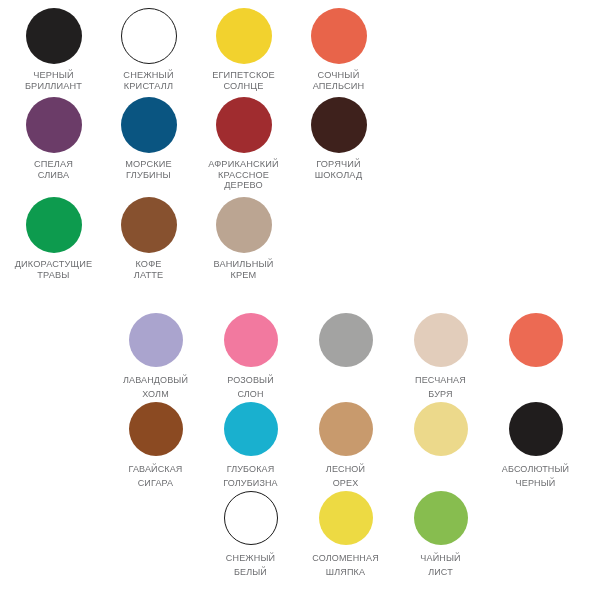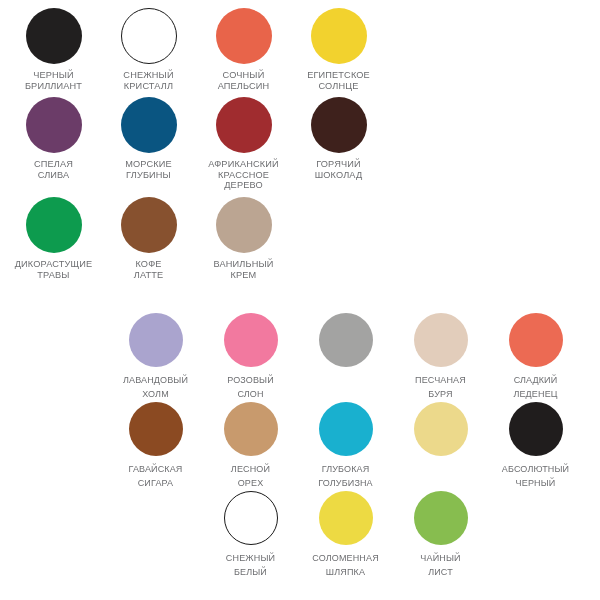--- a/index.html
+++ b/index.html
@@ -115,28 +115,28 @@
           <span class="swatch-dot" style="background: rgb(33, 31, 31);"></span>
           <div class="swatch-label">ЧЕРНЫЙ
 БРИЛЛИАНТ</div>
         </div>
         <div class="swatch-cell">
           <span class="swatch-dot outlined" style="background: rgb(255, 255, 255);"></span>
           <div class="swatch-label">СНЕЖНЫЙ
 КРИСТАЛЛ</div>
         </div>
         <div class="swatch-cell">
+          <span class="swatch-dot" style="background: rgb(242, 210, 46);"></span>
+          <div class="swatch-label">ЕГИПЕТСКОЕ
+СОЛНЦЕ</div>
+        </div>
+        <div class="swatch-cell">
           <span class="swatch-dot" style="background: rgb(232, 100, 74);"></span>
           <div class="swatch-label">СОЧНЫЙ
 АПЕЛЬСИН</div>
-        </div>
-        <div class="swatch-cell">
-          <span class="swatch-dot" style="background: rgb(242, 210, 46);"></span>
-          <div class="swatch-label">ЕГИПЕТСКОЕ
-СОЛНЦЕ</div>
         </div>
       </div>
       <div class="swatch-row">
         <div class="swatch-cell">
           <span class="swatch-dot" style="background: rgb(107, 60, 104);"></span>
           <div class="swatch-label">СПЕЛАЯ
 СЛИВА</div>
         </div>
         <div class="swatch-cell">
           <span class="swatch-dot" style="background: rgb(10, 85, 129);"></span>
@@ -189,41 +189,39 @@
         <div class="swatch-cell">
           <span class="swatch-dot" style="background: rgb(163, 163, 162);"></span>
         </div>
         <div class="swatch-cell">
           <span class="swatch-dot" style="background: rgb(226, 205, 187);"></span>
           <div class="swatch-label">ПЕСЧАНАЯ
 БУРЯ</div>
         </div>
         <div class="swatch-cell">
           <span class="swatch-dot" style="background: rgb(236, 106, 83);"></span>
-          <div class="swatch-label">СЛАДКИЙ
-ЛЕДЕНЕЦ</div>
         </div>
       </div>
       <div class="swatch-row">
         <div class="swatch-cell">
           <span class="swatch-dot" style="background: rgb(139, 74, 34);"></span>
           <div class="swatch-label">ГАВАЙСКАЯ
 СИГАРА</div>
         </div>
         <div class="swatch-cell">
+          <span class="swatch-dot" style="background: rgb(25, 176, 207);"></span>
+          <div class="swatch-label">ГЛУБОКАЯ
+ГОЛУБИЗНА</div>
+        </div>
+        <div class="swatch-cell">
           <span class="swatch-dot" style="background: rgb(200, 154, 109);"></span>
           <div class="swatch-label">ЛЕСНОЙ
 ОРЕХ</div>
         </div>
         <div class="swatch-cell">
-          <span class="swatch-dot" style="background: rgb(25, 176, 207);"></span>
-          <div class="swatch-label">ГЛУБОКАЯ
-ГОЛУБИЗНА</div>
-        </div>
-        <div class="swatch-cell">
           <span class="swatch-dot" style="background: rgb(236, 217, 139);"></span>
         </div>
         <div class="swatch-cell">
           <span class="swatch-dot" style="background: rgb(32, 29, 29);"></span>
           <div class="swatch-label">АБСОЛЮТНЫЙ
 ЧЕРНЫЙ</div>
         </div>
       </div>
       <div class="swatch-row">
         <div class="swatch-cell spacer">

